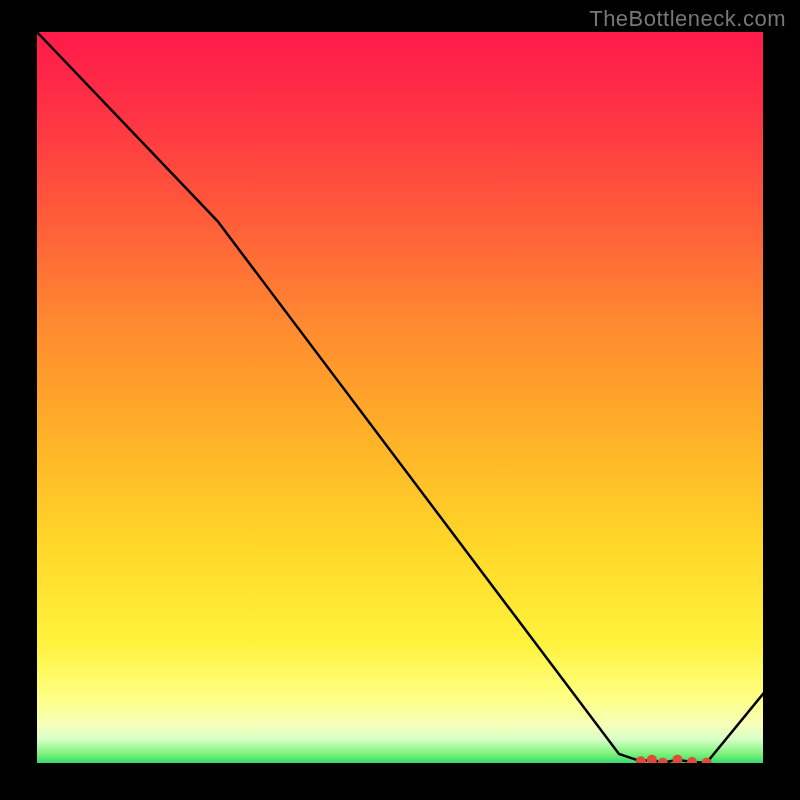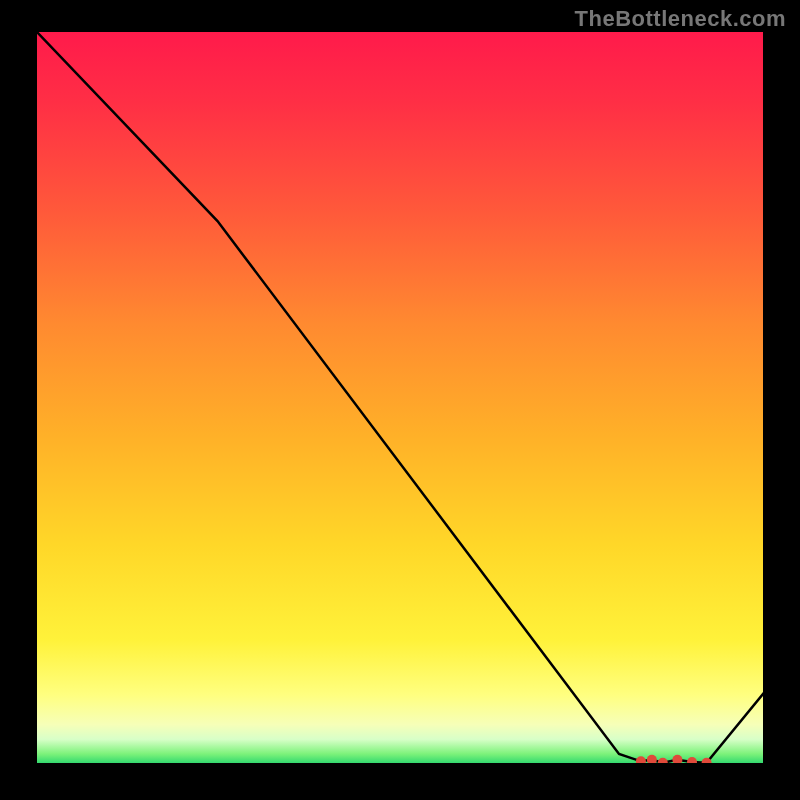--- a/index.html
+++ b/index.html
@@ -17,21 +17,20 @@
     background: #000;
   }
   .watermark {
     position: absolute;
     top: 6px;
     right: 14px;
     color: #777;
     font-family: Arial, Helvetica, sans-serif;
     font-size: 22px;
     letter-spacing: 0.5px;
-    font-weight: bold;
   }
   .plot-frame {
     position: absolute;
     left: 35px;
     top: 30px;
     width: 730px;
     height: 735px;
     box-sizing: border-box;
   }
   .plot-bg {

